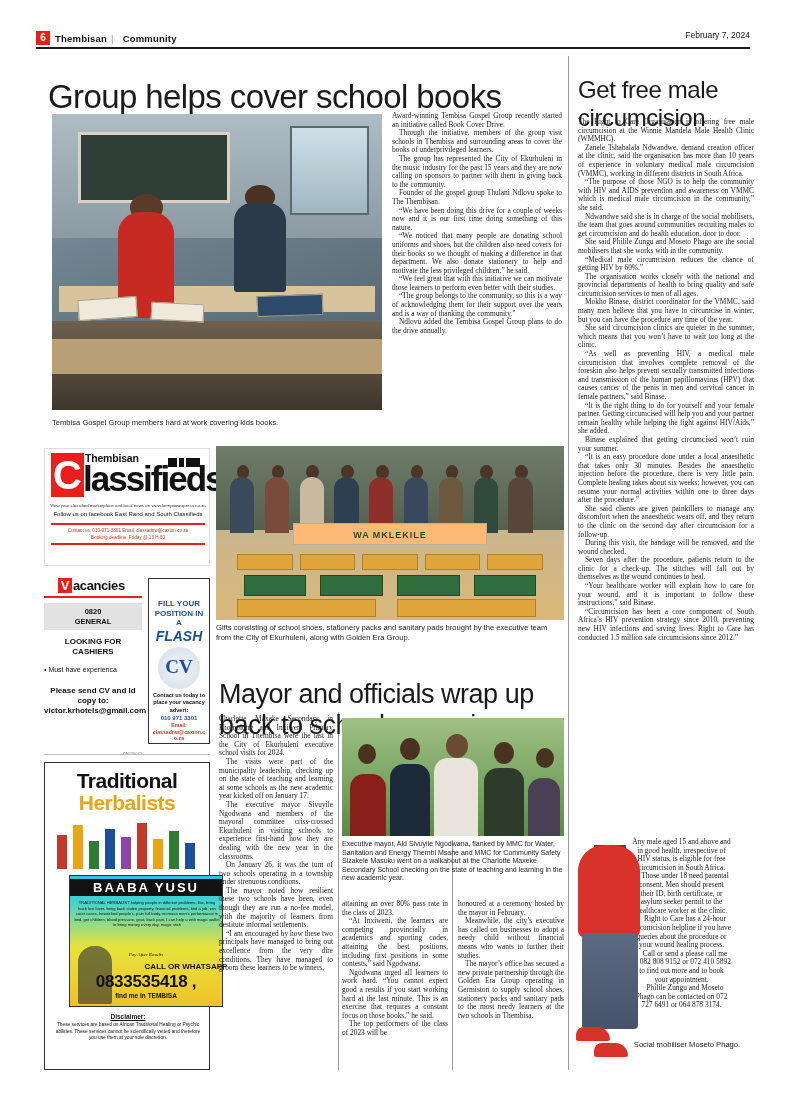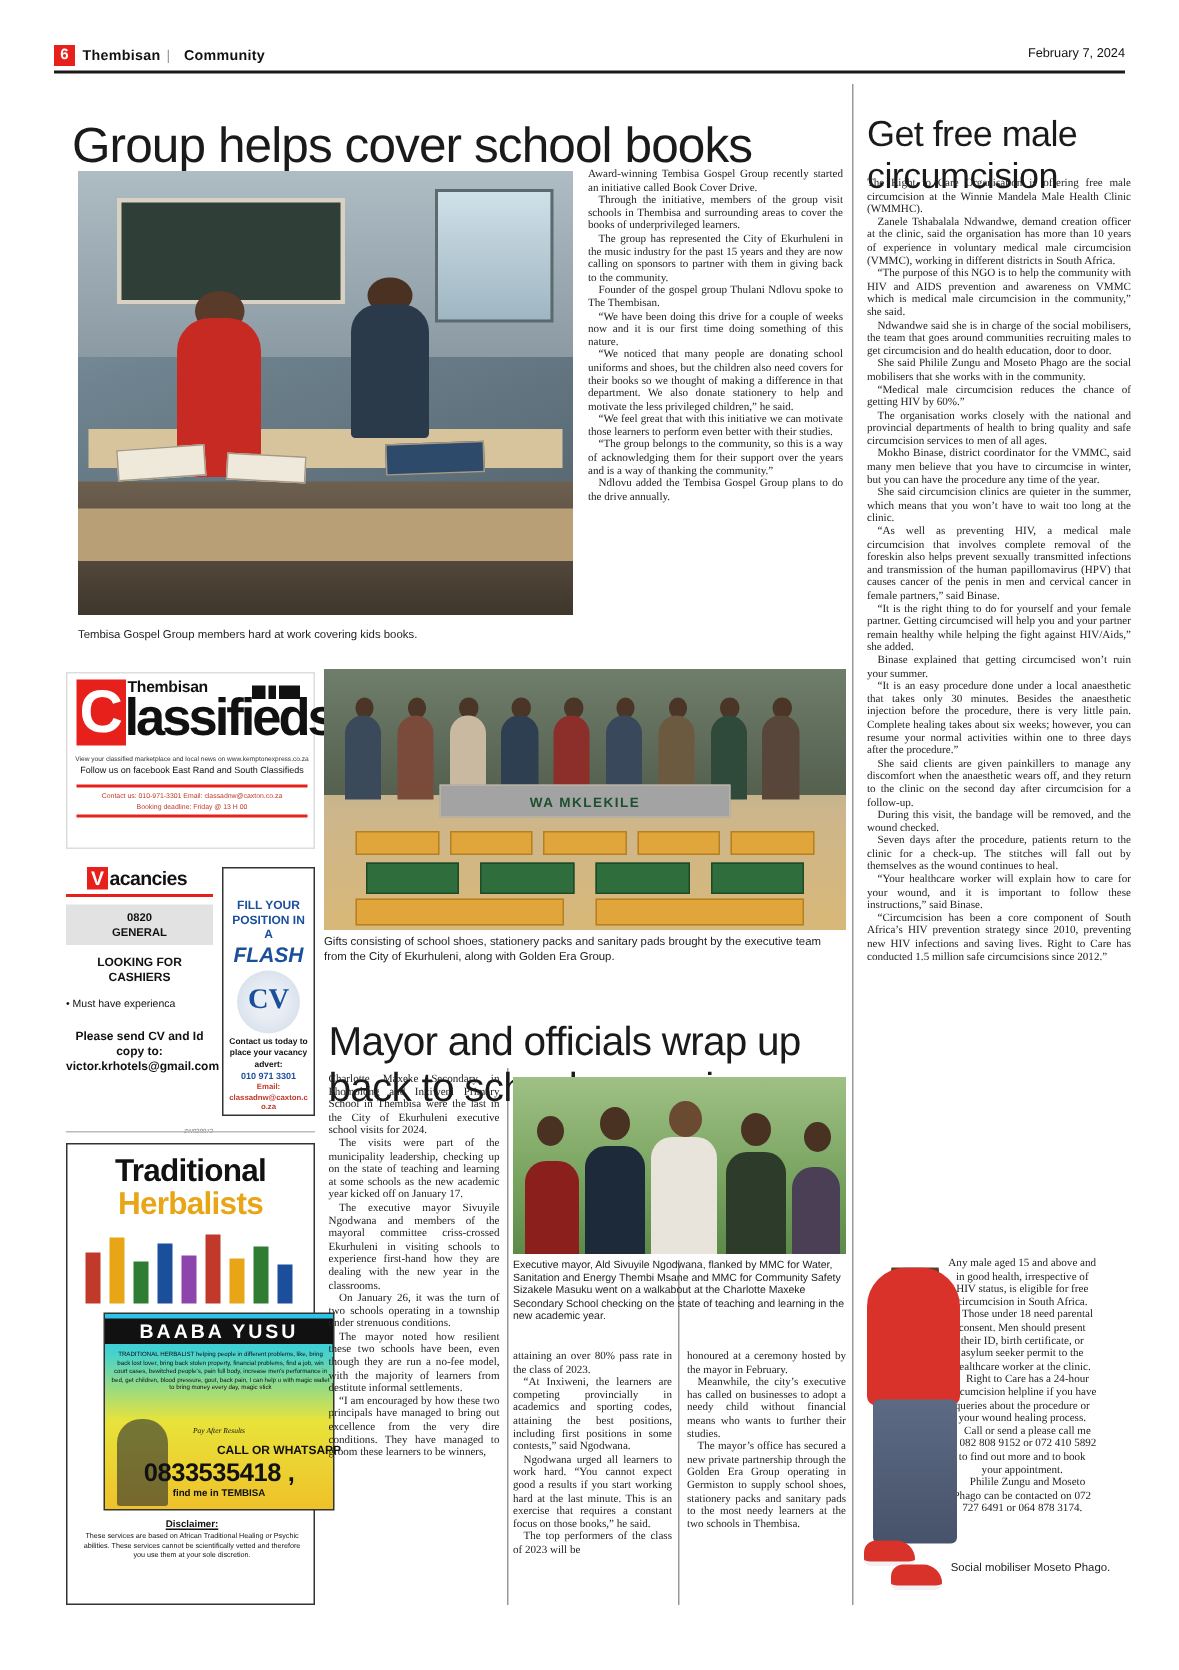--- a/index.html
+++ b/index.html
@@ -99,21 +99,21 @@
                 background:#2e4a6a; }
 
   
   .ph2 { left:216px; top:446px; width:348px; height:174px; background:#c9ad7c; }
   .ph2 .bg   { position:absolute; inset:0; background:linear-gradient(180deg,#9aa68f 0%,#cdb68c 55%,#d8b878 100%); }
   .ph2 .ppl  { position:absolute; left:0; top:0; width:100%; height:48%;
                background:linear-gradient(180deg,#6f7d6b,#55604f); }
   .ph2 .person { position:absolute; top:18%; width:7%; height:32%; border-radius:12px 12px 0 0; }
   .ph2 .ph    { position:absolute; top:11%; width:3.6%; height:8%; border-radius:50%; background:#4a3526; }
   .ph2 .banner { position:absolute; left:22%; top:44%; width:56%; height:13%;
-                 background:#a3a3a3; border:1px solid #b9b2a2; }
+                 background:#fdba74; border:1px solid #b9b2a2; }
   .ph2 .banner span { display:block; text-align:center; font-family:"Liberation Sans", sans-serif;
                  font-weight:bold; font-size:9px; letter-spacing:1px; color:#1c4f2e; line-height:22px; }
   .ph2 .box  { position:absolute; background:#e0a63c; border:1px solid #b57f23; }
   .ph2 .crate{ position:absolute; background:#2f6d3d; border:1px solid #1d4a28; }
 
   
   .ph3 { left:342px; top:718px; width:222px; height:118px; background:#86a06d; }
   .ph3 .bg  { position:absolute; inset:0; background:linear-gradient(180deg,#9fc085 0%,#77a25e 60%,#5d8a49 100%); }
   .ph3 .m   { position:absolute; bottom:0; border-radius:14px 14px 0 0; }
   .ph3 .h   { position:absolute; border-radius:50%; background:#4a3223; }
@@ -281,21 +281,21 @@
       <p>“We noticed that many people are donating school uniforms and shoes, but the children also need covers for their books so we thought of making a difference in that department. We also donate stationery to help and motivate the less privileged children,” he said.</p>
       <p>“We feel great that with this initiative we can motivate those learners to perform even better with their studies.</p>
       <p>“The group belongs to the community, so this is a way of acknowledging them for their support over the years and is a way of thanking the community.”</p>
       <p>Ndlovu added the Tembisa Gospel Group plans to do the drive annually.</p>
     </div>
 
   <h2 class="headline-right">Get free male circumcision</h2>
   <div class="body-col" id="right-body" style="left:578px; top:118px; width:176px;">
       <p class="first">The Right to Care Organisation is offering free male circumcision at the Winnie Mandela Male Health Clinic (WMMHC).</p>
       <p>Zanele Tshabalala Ndwandwe, demand creation officer at the clinic, said the organisation has more than 10 years of experience in voluntary medical male circumcision (VMMC), working in different districts in South Africa.</p>
-      <p>“The purpose of this NGO is to help the community with HIV and AIDS prevention and awareness on VMMC which is medical male circumcision in the community,” she said.</p>
+      <p>“The purpose of those NGO is to help the community with HIV and AIDS prevention and awareness on VMMC which is medical male circumcision in the community,” she said.</p>
       <p>Ndwandwe said she is in charge of the social mobilisers, the team that goes around communities recruiting males to get circumcision and do health education, door to door.</p>
       <p>She said Philile Zungu and Moseto Phago are the social mobilisers that she works with in the community.</p>
       <p>“Medical male circumcision reduces the chance of getting HIV by 60%.”</p>
       <p>The organisation works closely with the national and provincial departments of health to bring quality and safe circumcision services to men of all ages.</p>
       <p>Mokho Binase, district coordinator for the VMMC, said many men believe that you have to circumcise in winter, but you can have the procedure any time of the year.</p>
       <p>She said circumcision clinics are quieter in the summer, which means that you won’t have to wait too long at the clinic.</p>
       <p>“As well as preventing HIV, a medical male circumcision that involves complete removal of the foreskin also helps prevent sexually transmitted infections and transmission of the human papillomavirus (HPV) that causes cancer of the penis in men and cervical cancer in female partners,” said Binase.</p>
       <p>“It is the right thing to do for yourself and your female partner. Getting circumcised will help you and your partner remain healthy while helping the fight against HIV/Aids,” she added.</p>
       <p>Binase explained that getting circumcised won’t ruin your summer.</p>
       <p>“It is an easy procedure done under a local anaesthetic that takes only 30 minutes. Besides the anaesthetic injection before the procedure, there is very little pain. Complete healing takes about six weeks; however, you can resume your normal activities within one to three days after the procedure.”</p>

